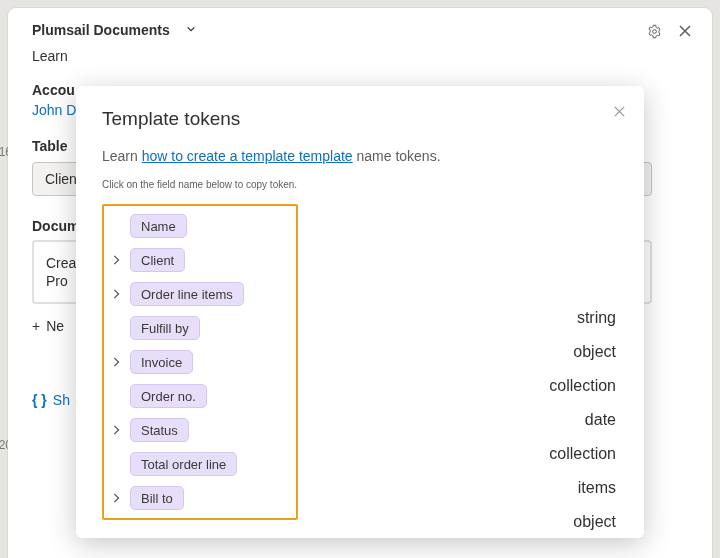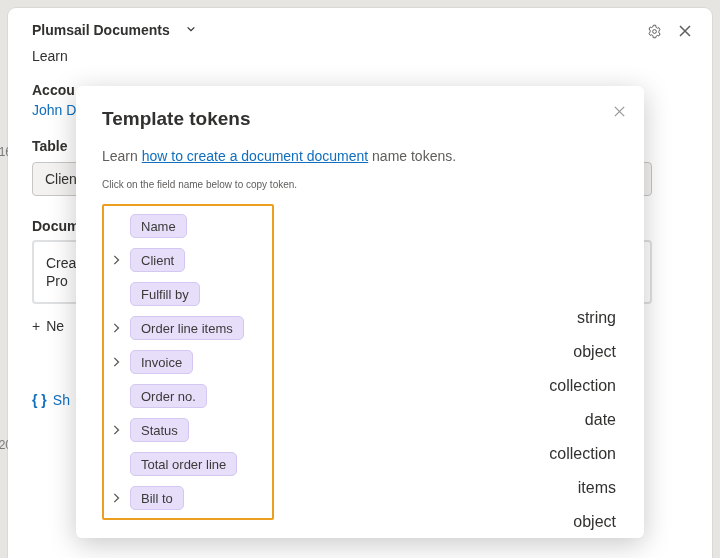--- a/index.html
+++ b/index.html
@@ -66,32 +66,32 @@
     .modal {
       position: absolute; left: 76px; top: 86px;
       width: 568px; height: 452px;
       background: #fff;
       border-radius: 6px;
       box-shadow: 0 6px 28px rgba(0,0,0,.22);
       padding: 22px 26px 14px 26px;
       display: flex; flex-direction: column;
       overflow: hidden;
     }
-    .modal-title { font-size: 19px; font-weight: 700; color: #323130; }
+    .modal-title { font-size: 19px; font-weight: 400; color: #323130; }
     .modal-close { position: absolute; top: 18px; right: 18px; color: #9d9b98; font-size: 16px; }
     .modal-desc { font-size: 14px; color: #605e5c; margin-top: 16px; line-height: 1.5; }
     .modal-desc .link { color: #106ebe; }
     .modal-sub { font-size: 10px; color: #605e5c; margin-top: 12px; }
 
     .tokens-box {
       margin-top: 14px;
       border: 2px solid #ec9f1f; 
       border-radius: 2px;
       padding: 6px 8px 6px 4px;
-      width: 172px;
+      width: 196px;
       display: flex; flex-direction: column; gap: 6px;
     }
     .token-row {
       display: flex; align-items: center; gap: 6px;
       height: 28px;
     }
     .token-row .exp { width: 16px; display: inline-flex; justify-content: center; color: #57544f; font-size: 13px; }
     .pill {
       display: inline-flex; align-items: center;
       height: 24px;
@@ -190,49 +190,49 @@
   <div class="modal">
     <span class="modal-close">
       <svg width="13" height="13" viewBox="0 0 14 14">
           <path d="M2 2l10 10M12 2L2 12" stroke="#9d9b98" stroke-width="1.4"></path>
         </svg>
     </span>
     <div class="modal-title">Template tokens</div>
 
     <div class="modal-desc">
       <span>Learn</span>
-      <a class="link" href="#">how to create a document document</a>
+      <a class="link" href="#">how to create a template template</a>
       <span>name tokens.</span>
     </div>
     <div class="modal-sub">Click on the field name below to copy token.</div>
 
     <div class="tokens-box" id="tokens-box">
         <div class="token-row">
           <span class="exp"></span>
           <span class="pill">Name</span>
         </div>
         <div class="token-row">
           <span class="exp">
             <svg width="8" height="10" viewBox="0 0 8 12">
               <path d="M2 1l5 5-5 5" fill="none" stroke="#57544f" stroke-width="1.5"></path>
             </svg>
           </span>
           <span class="pill">Client</span>
         </div>
         <div class="token-row">
+          <span class="exp">
+            <svg width="8" height="10" viewBox="0 0 8 12">
+              <path d="M2 1l5 5-5 5" fill="none" stroke="#57544f" stroke-width="1.5"></path>
+            </svg>
+          </span>
+          <span class="pill">Order line items</span>
+        </div>
+        <div class="token-row">
           <span class="exp"></span>
           <span class="pill">Fulfill by</span>
-        </div>
-        <div class="token-row">
-          <span class="exp">
-            <svg width="8" height="10" viewBox="0 0 8 12">
-              <path d="M2 1l5 5-5 5" fill="none" stroke="#57544f" stroke-width="1.5"></path>
-            </svg>
-          </span>
-          <span class="pill">Order line items</span>
         </div>
         <div class="token-row">
           <span class="exp">
             <svg width="8" height="10" viewBox="0 0 8 12">
               <path d="M2 1l5 5-5 5" fill="none" stroke="#57544f" stroke-width="1.5"></path>
             </svg>
           </span>
           <span class="pill">Invoice</span>
         </div>
         <div class="token-row">

